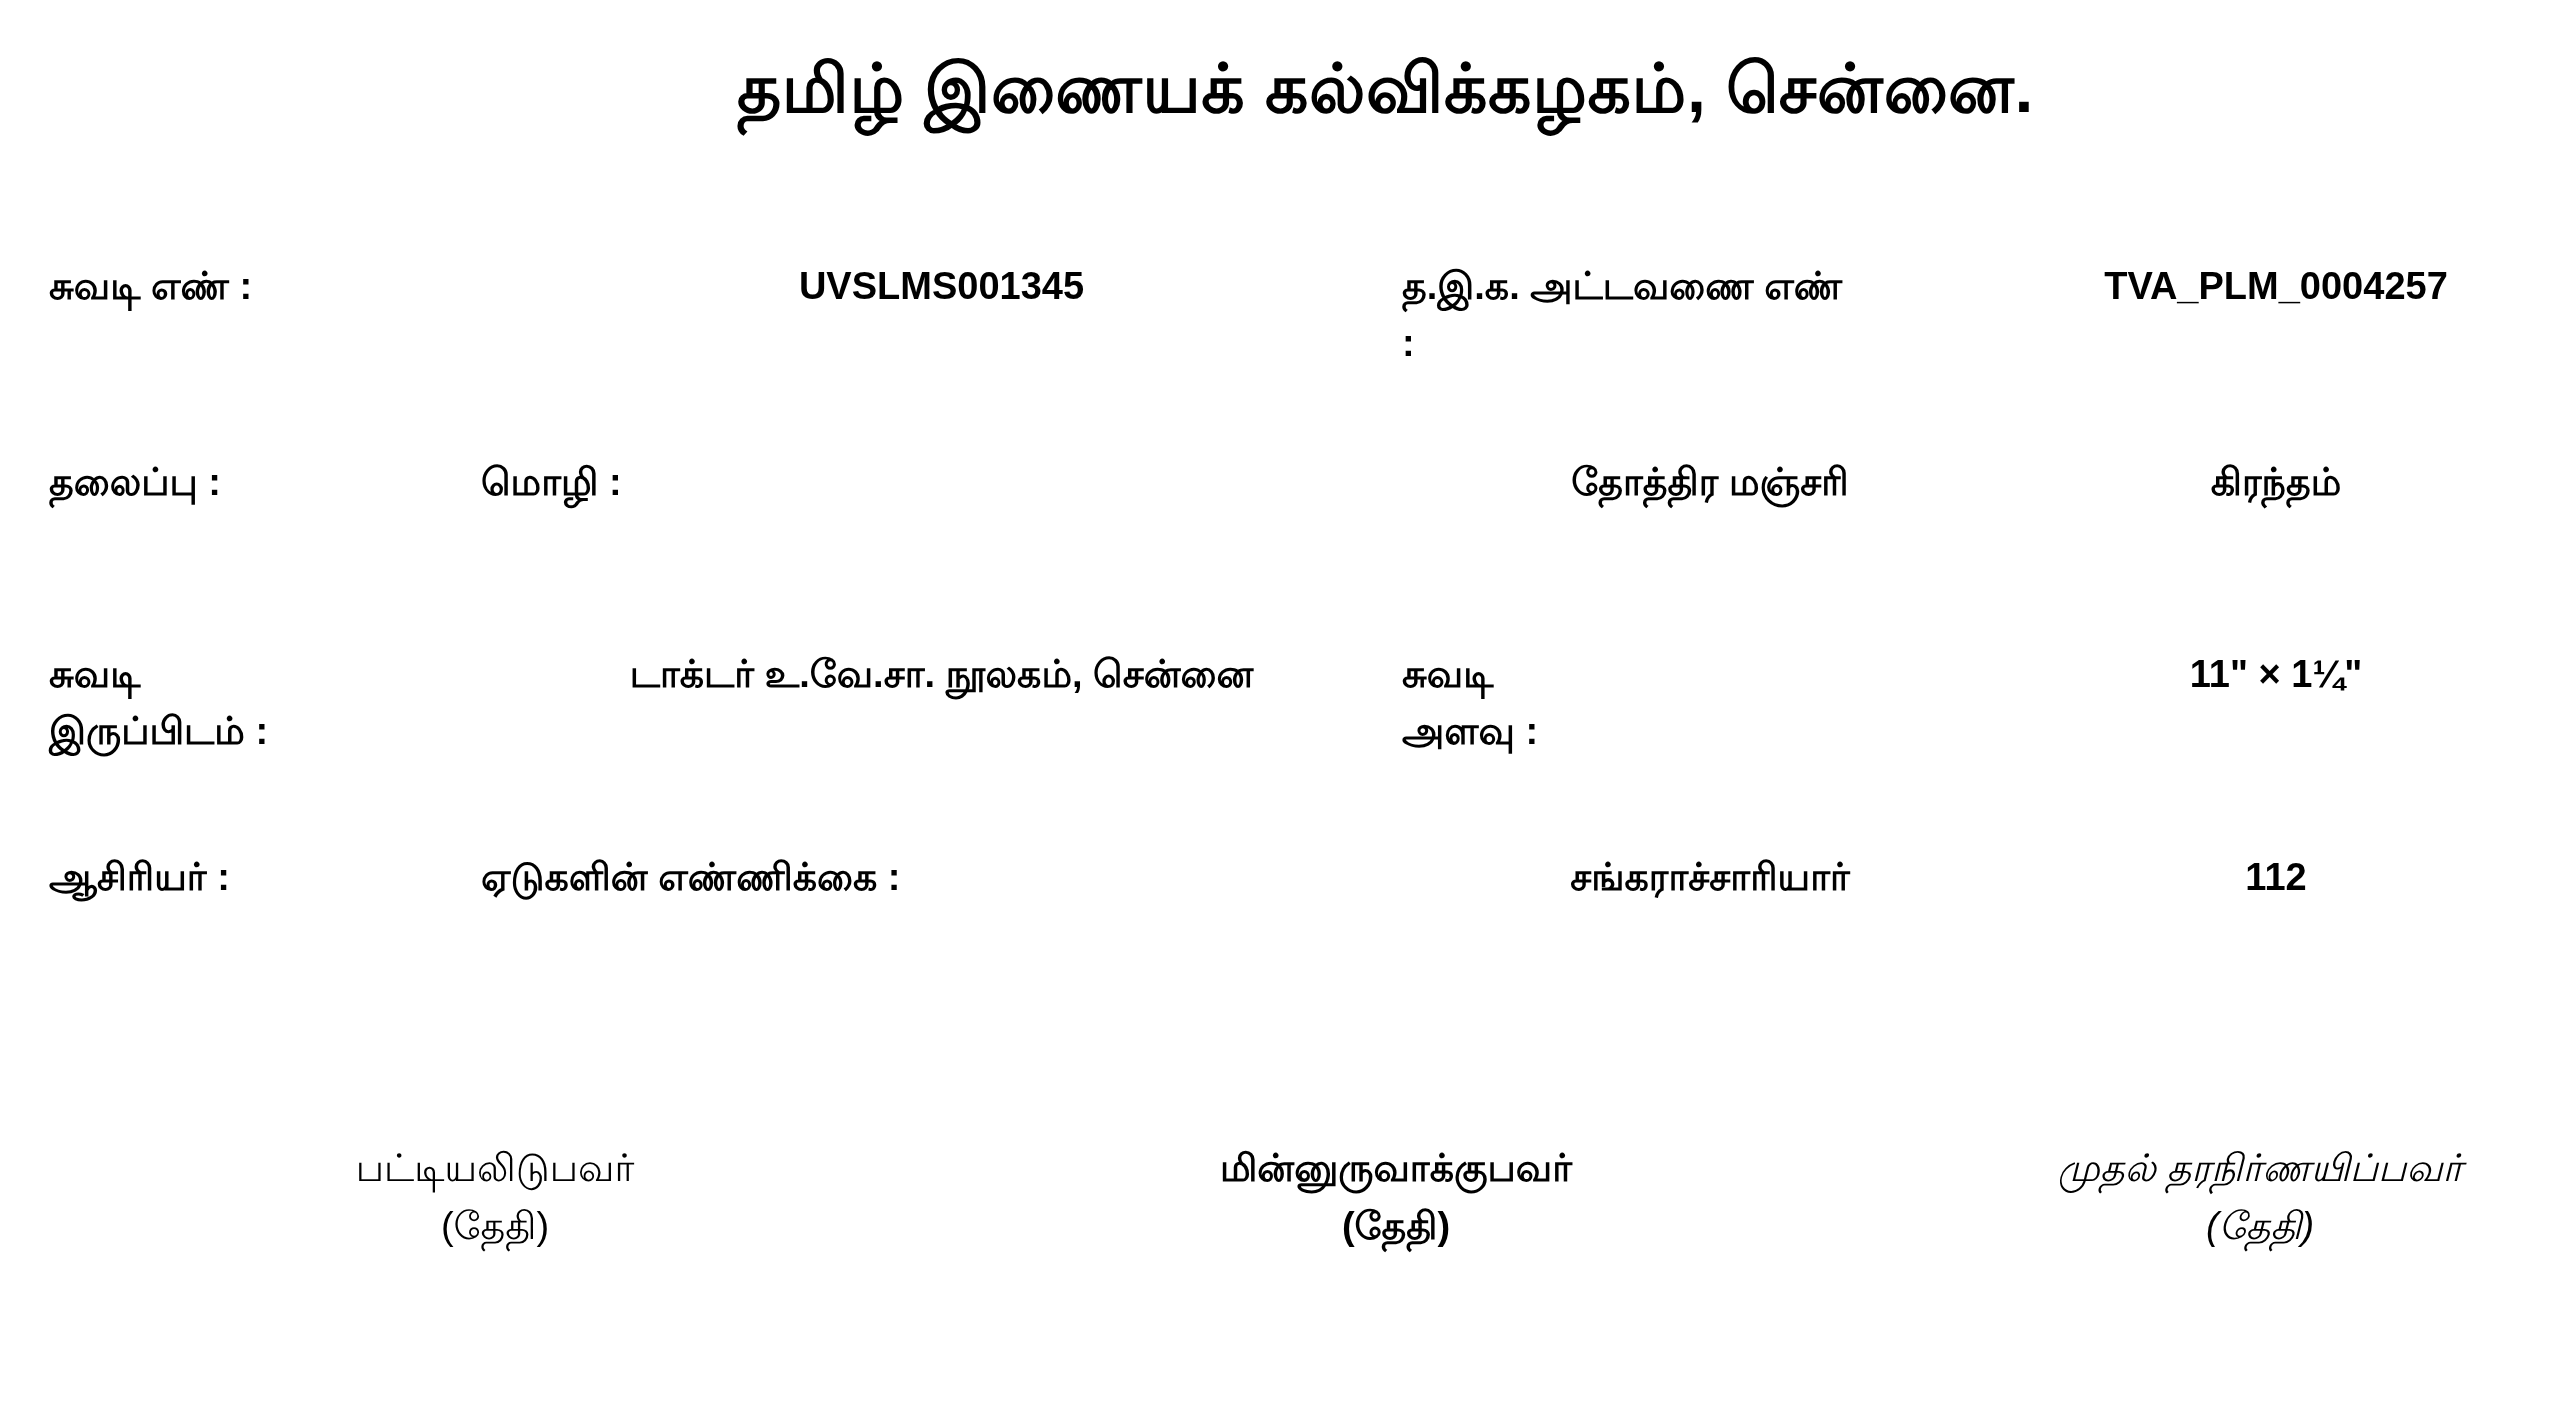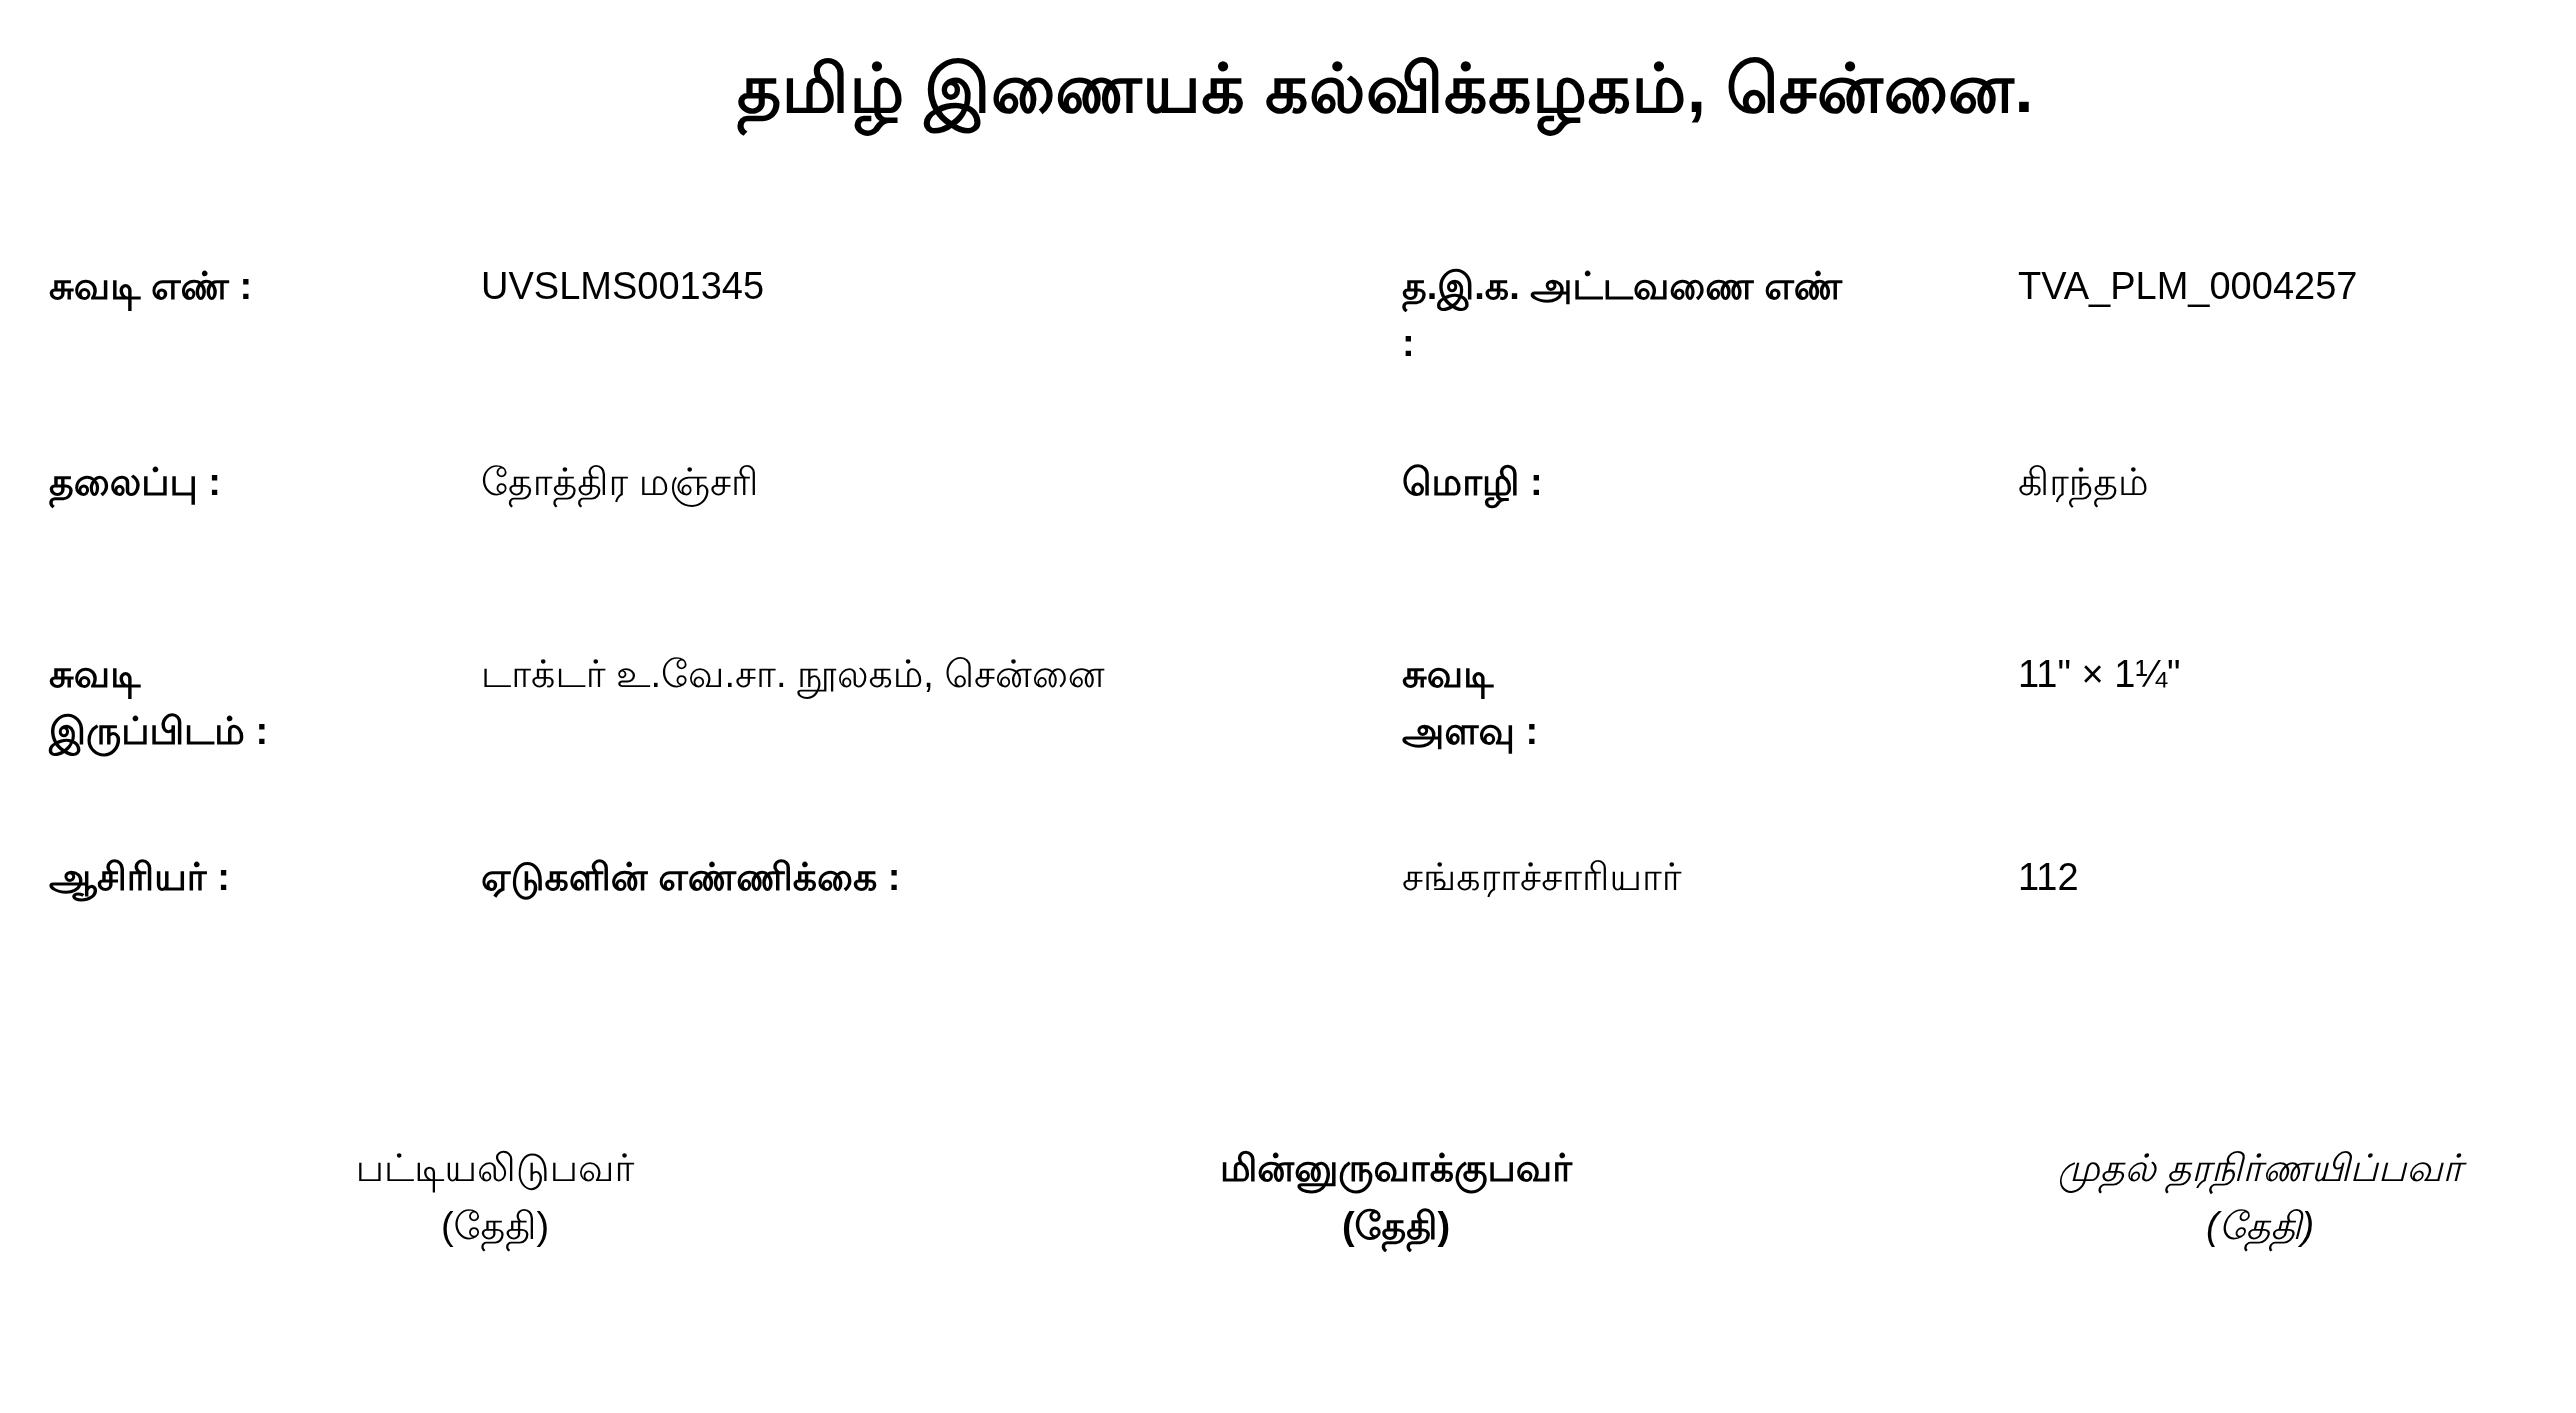--- a/index.html
+++ b/index.html
@@ -36,21 +36,22 @@
     align-items: start;
   }
   .cell {
     font-size: 38px;
     line-height: 1.5;
   }
   .label {
     font-weight: bold;
   }
   .value {
-    font-weight: normal;
+    font-weight: bold;
+    text-align: center;
   }
   .label-line, .value-line {
     display: block;
     white-space: nowrap;
   }
   .signature {
     position: absolute;
     top: 1140px;
     transform: translateX(-50%);
     text-align: center;
@@ -79,25 +80,25 @@
     <span class="label-line">த.இ.க. அட்டவணை எண்</span>
     <span class="label-line">:</span>
   </div>
   <div class="cell value">
     <span class="value-line">TVA_PLM_0004257</span>
   </div>
 
   <div class="cell label">
     <span class="label-line">தலைப்பு :</span>
   </div>
+  <div class="cell label">
+    <span class="label-line">மொழி :</span>
+  </div>
   <div class="cell value">
     <span class="value-line">தோத்திர மஞ்சரி</span>
-  </div>
-  <div class="cell label">
-    <span class="label-line">மொழி :</span>
   </div>
   <div class="cell value">
     <span class="value-line">கிரந்தம்</span>
   </div>
 
   <div class="cell label">
     <span class="label-line">சுவடி</span>
     <span class="label-line">இருப்பிடம் :</span>
   </div>
   <div class="cell value">

